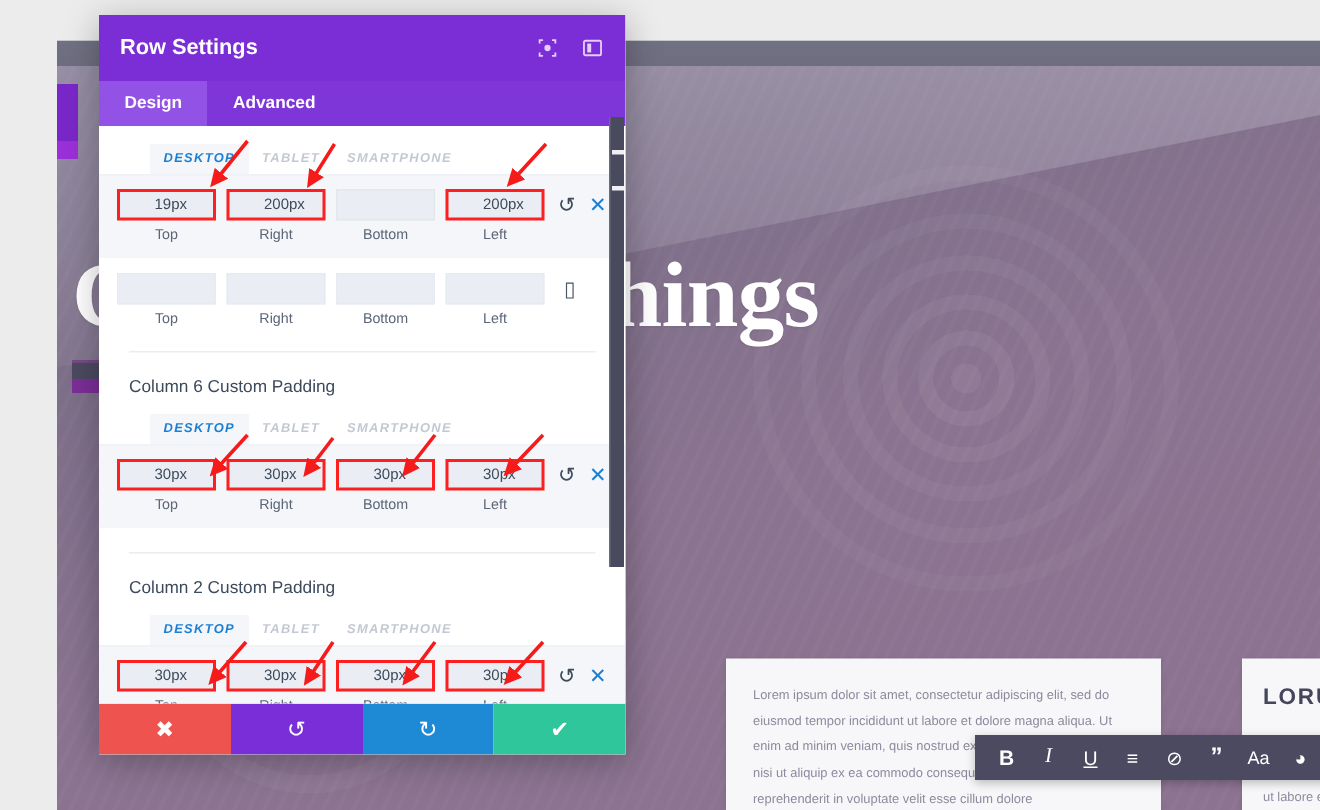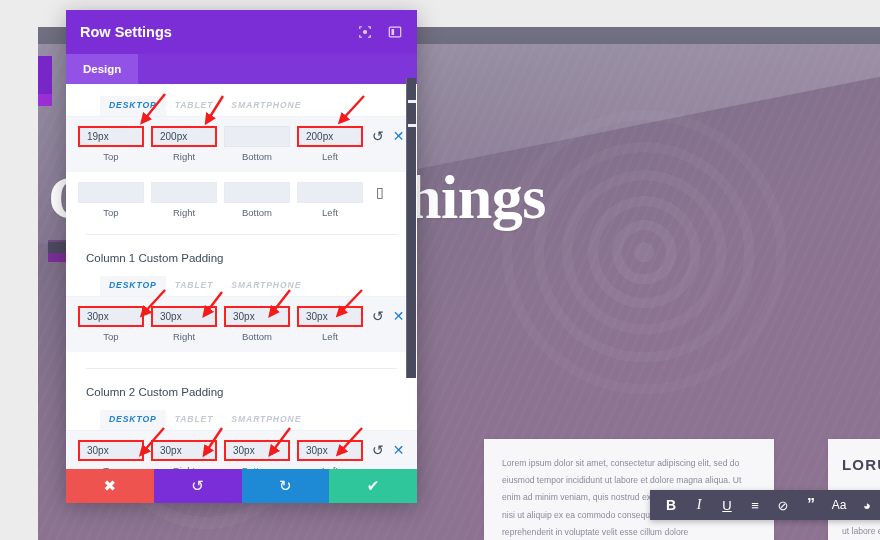--- a/index.html
+++ b/index.html
@@ -139,21 +139,21 @@
   .seg.active { color: #1b7fd4; background: #f4f6f9; }
 
   .field-row {
     background: #f4f6f9; padding: 9px 10px 10px 12px;
     display: flex; align-items: flex-start; gap: 7px;
     border-top: 1px solid #eef1f5;
   }
   .fld { width: 66px; flex: 0 0 auto; }
   .fld-box {
     height: 21px; background: #eaeef4; border: 1px solid #e2e7ee;
-    display: flex; align-items: center; padding-left: 7px;
+    display: flex; align-items: center; padding-left: 23px;
     font-size: 10px; color: #3c4a5a;
   }
   .fld.hl .fld-box { border: 2px solid #fc2020; background: #eaeef4; }
   .fld-lbl { text-align: center; font-size: 9.5px; color: #5b6677; margin-top: 4px; }
   .row-actions { display: flex; align-items: center; gap: 9px; padding-top: 2px; margin-left: 2px; }
   .act-ico { color: #3f4c5c; font-size: 14px; }
   .act-ico.x { color: #1b7fd4; font-size: 14px; }
 
   .section-label {
     font-size: 11.5px; color: #3d4a5c; padding: 17px 0 0 20px; font-weight: 400;
@@ -246,20 +246,21 @@
           <svg width="14" height="14" viewBox="0 0 16 16">
             <rect x="1.5" y="2.5" width="13" height="11" rx="1" stroke="#e4cdfa" stroke-width="1.4" fill="none"></rect>
             <rect x="4" y="4.6" width="3" height="6.8" fill="#e4cdfa"></rect>
           </svg>
         </div>
       </div>
     </div>
 
     <div class="modal-tabs" id="modal-tabs">
         <div class="tab active">Design</div>
+        <div class="tab">Advanced</div>
       </div>
 
     <div class="modal-body">
       <div class="scroll-inner" id="sections-host">
           <div class="seg-tabs">
             <div class="seg active">DESKTOP</div>
             <div class="seg">TABLET</div>
             <div class="seg">SMARTPHONE</div>
           </div>
           <div class="field-row">
@@ -297,21 +298,21 @@
               <div class="fld-box"></div>
               <div class="fld-lbl">Bottom</div>
             </div>
             <div class="fld">
               <div class="fld-box"></div>
               <div class="fld-lbl">Left</div>
             </div>
             <div class="mobile-ico">▯</div>
           </div>
           <div class="divider"></div>
-          <div class="section-label">Column 1 Custom Padding</div>
+          <div class="section-label">Column 6 Custom Padding</div>
           <div class="seg-tabs">
             <div class="seg active">DESKTOP</div>
             <div class="seg">TABLET</div>
             <div class="seg">SMARTPHONE</div>
           </div>
           <div class="field-row">
             <div class="fld hl">
               <div class="fld-box">30px</div>
               <div class="fld-lbl">Top</div>
             </div>

